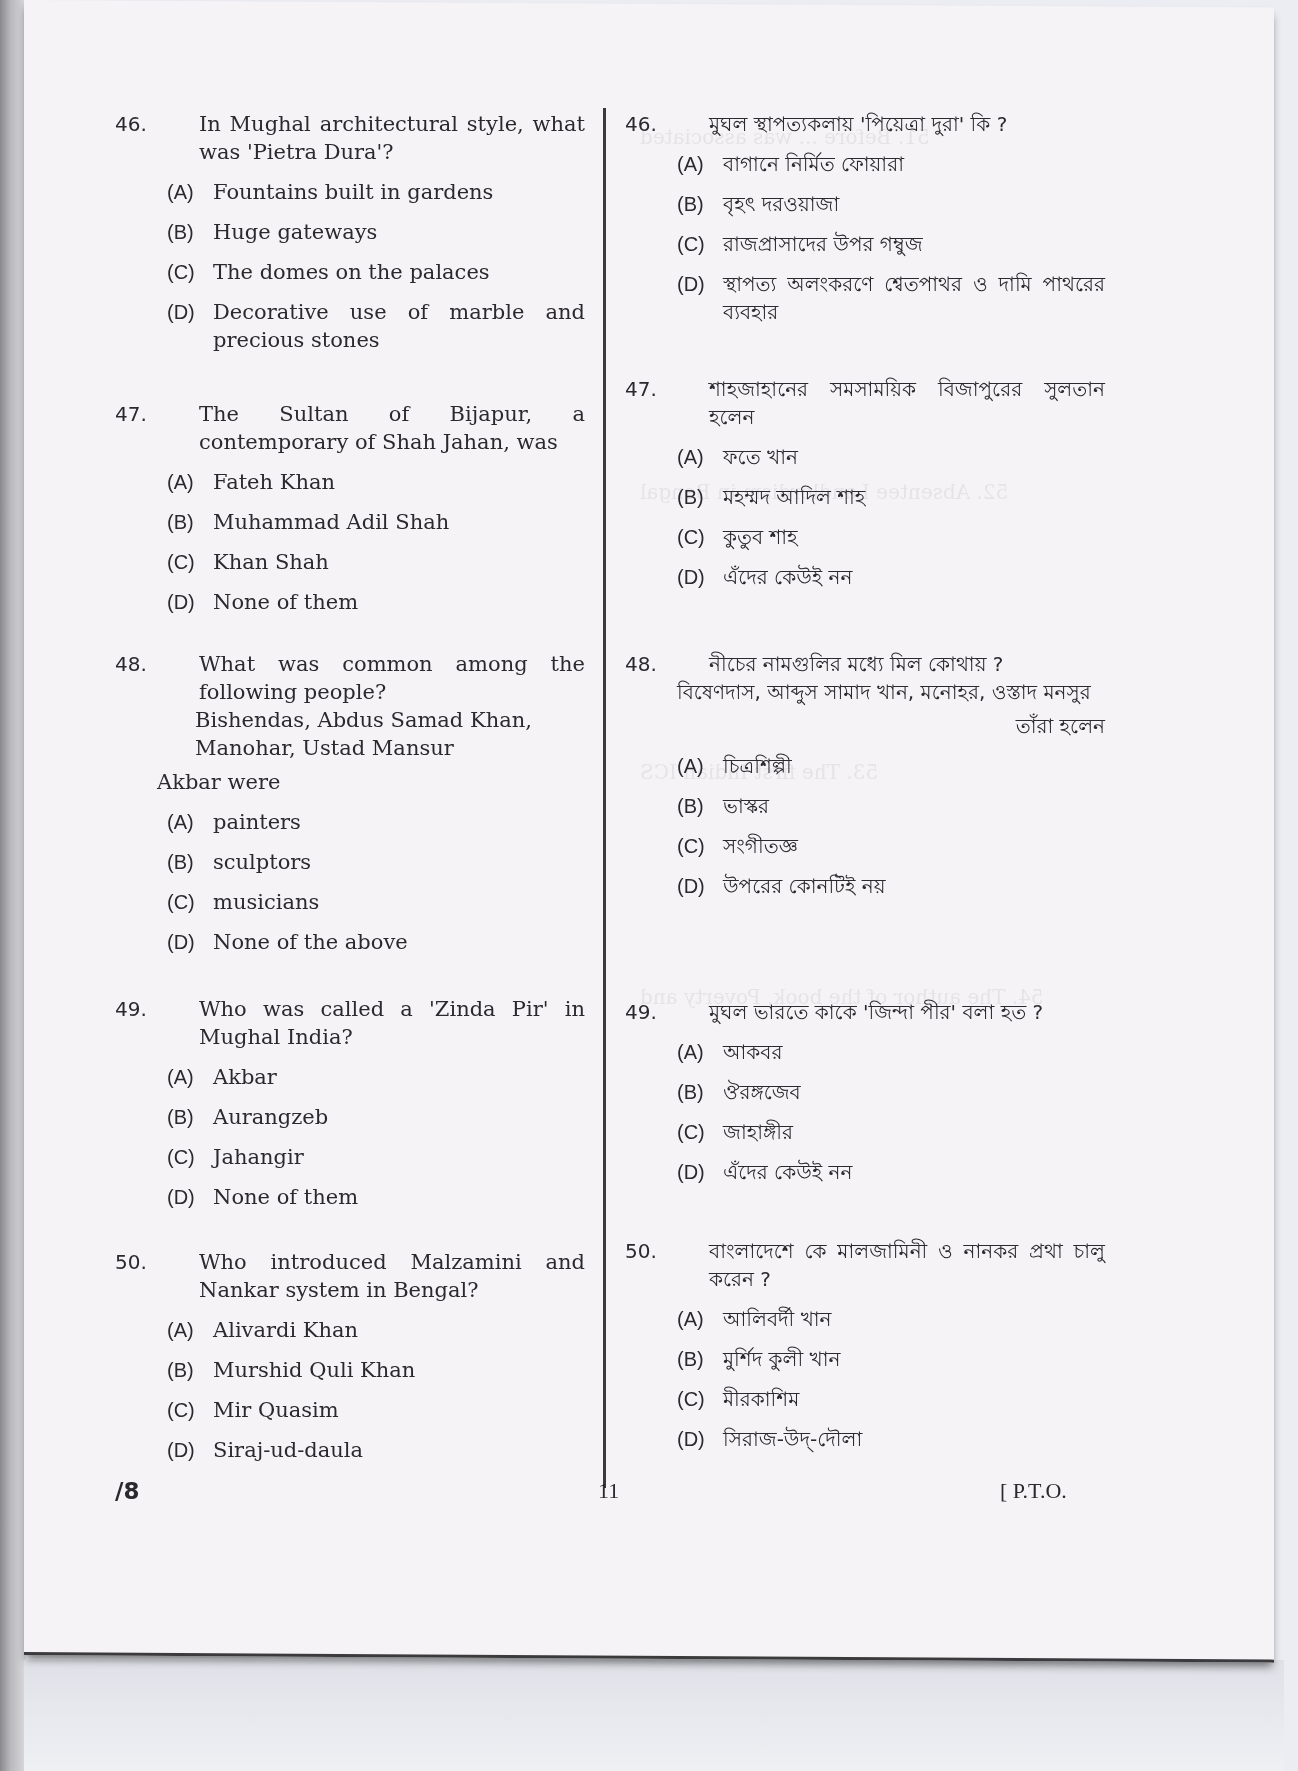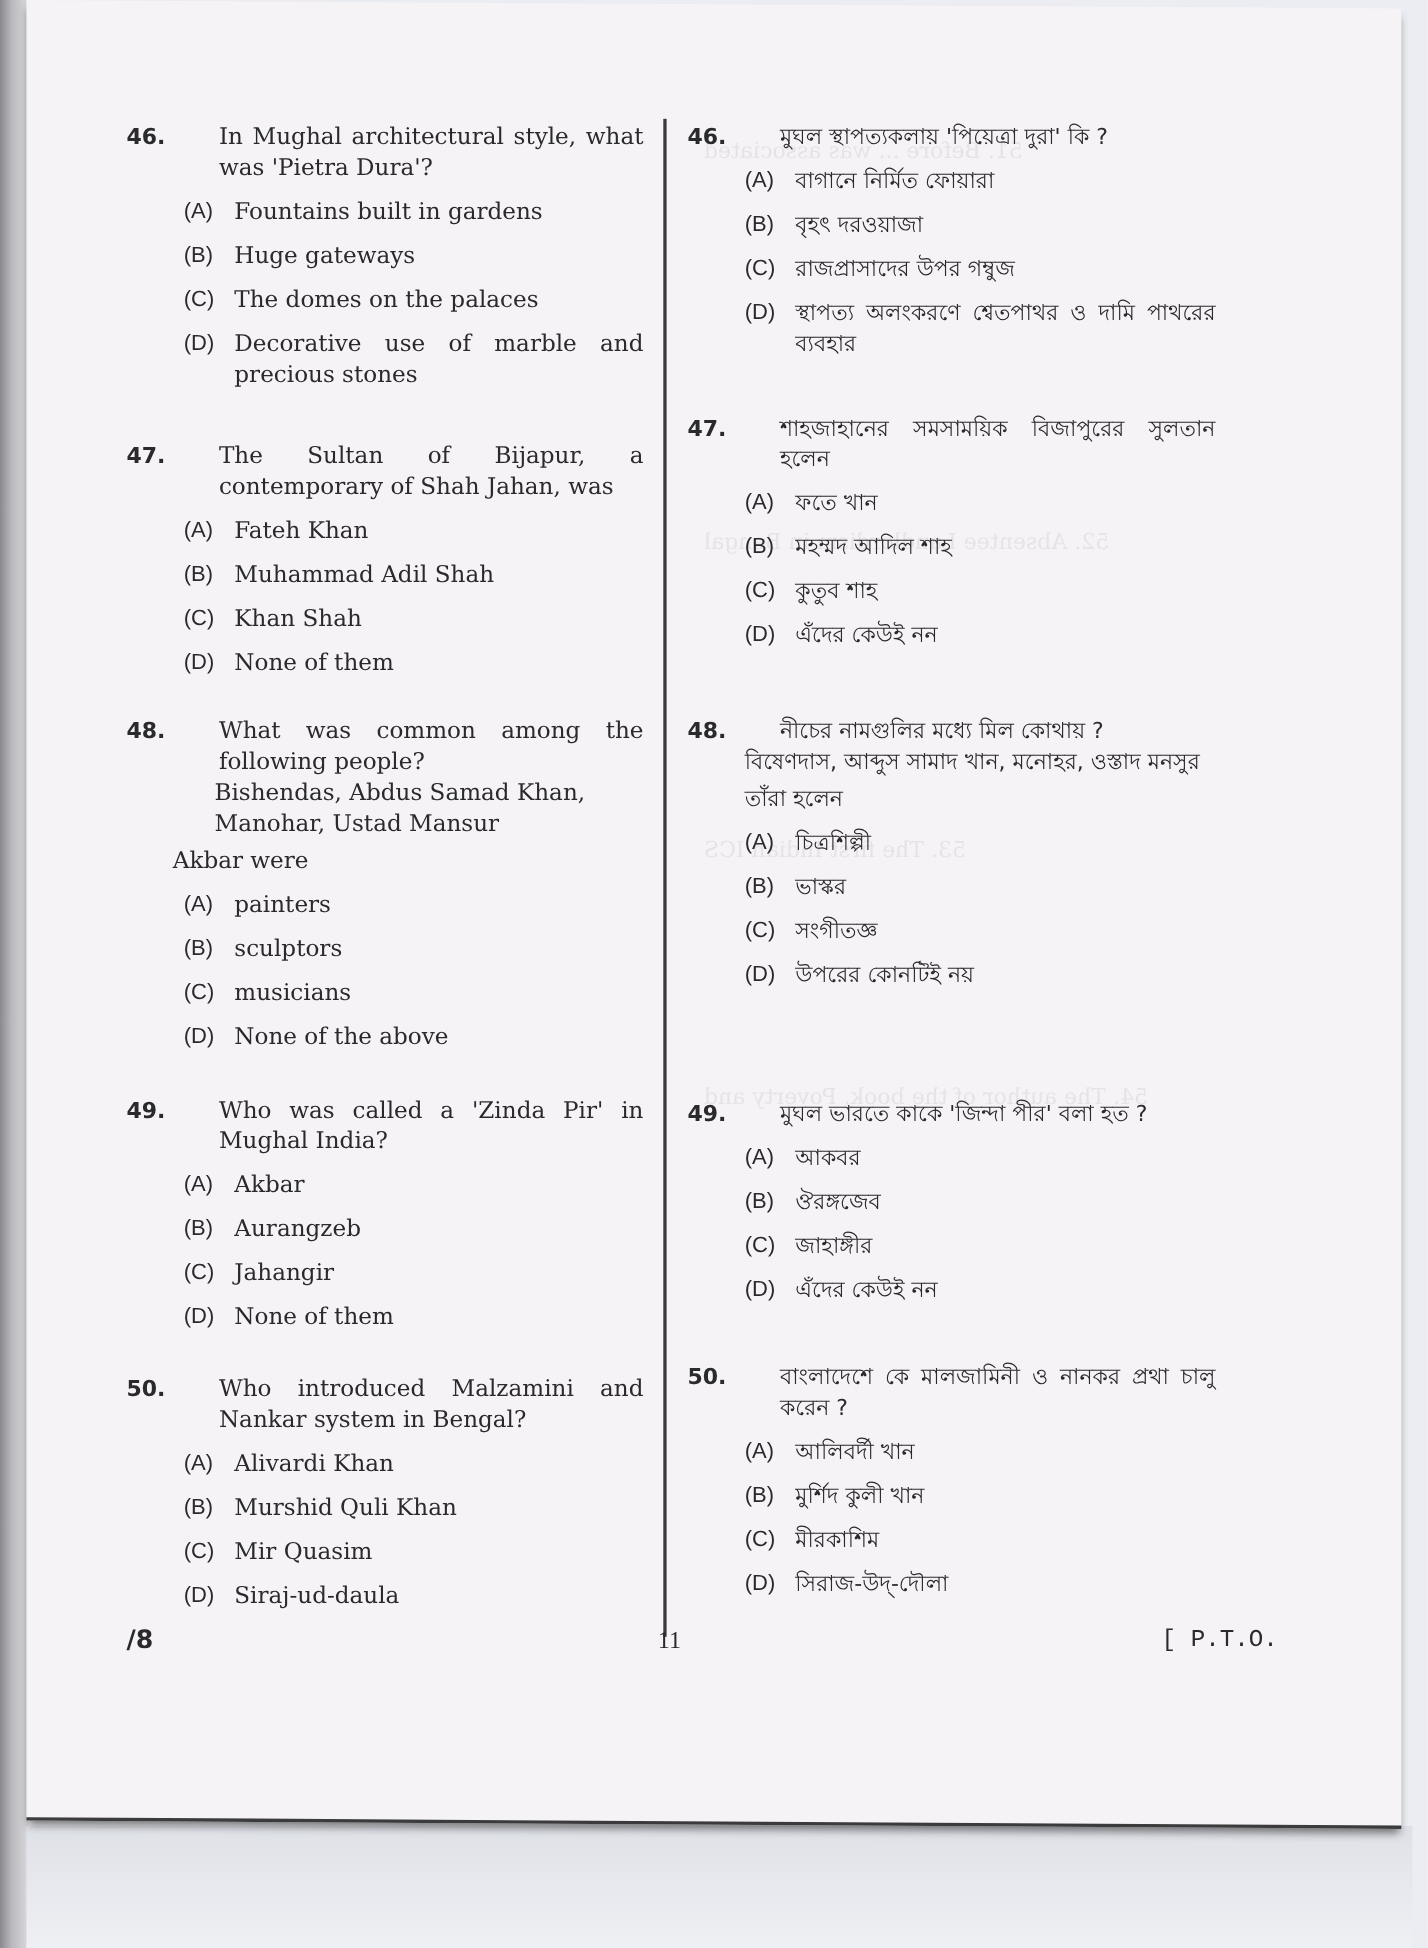--- a/index.html
+++ b/index.html
@@ -6,32 +6,32 @@
   body{width:1298px;height:1771px;position:relative;overflow:hidden;background:#ecedf2;font-family:"DejaVu Serif","Liberation Serif",serif;color:#2a2a2e;}
   .left-binding{position:absolute;left:0;top:0;width:26px;height:1771px;background:linear-gradient(90deg,#8a8a8e 0,#b9b9bd 40%,#dadadd 100%);}
   .sheet{position:absolute;left:24px;top:0;width:1250px;height:1652px;background:#f6f3f6;box-shadow:0 6px 8px -2px rgba(40,40,40,.6);border-bottom:3px solid #3b3b3d;transform:skewY(.35deg);transform-origin:left bottom;}
   .below{position:absolute;left:24px;top:1660px;width:1260px;height:111px;background:linear-gradient(180deg,#dfe1e8,#eef0f4);}
   .col{position:absolute;top:110px;}
   .col-en{left:115px;width:470px;}
   .col-bn{left:625px;width:480px;}
   .divider{position:absolute;left:603px;top:108px;width:3px;height:1380px;background:#3a3a3c;}
   .q{position:absolute;left:0;width:100%;}
   .qhead{display:flex;font-size:21px;line-height:28px;}
-  .qnum{width:52px;flex:0 0 52px;font-family:"DejaVu Sans","Liberation Sans",sans-serif;font-weight:bold;font-size:20px;}
+  .qnum{width:52px;flex:0 0 52px;font-family:"DejaVu Sans","Liberation Sans",sans-serif;font-weight:normal;font-size:20px;}
   .qtext{flex:1;text-align:justify;margin-left:32px;}
   .extra{margin-left:80px;font-size:21px;line-height:28px;}
   .they{margin-left:42px;font-size:21px;line-height:28px;margin-top:6px;}
   .opt{display:flex;font-size:21px;line-height:28px;margin-left:52px;margin-top:12px;}
   .opt .lab{width:46px;flex:0 0 46px;font-family:"Liberation Sans",sans-serif;font-size:20px;}
   .opt .txt{flex:1;text-align:justify;}
   .col-bn .qtext,.col-bn .opt .txt,.col-bn .extra,.col-bn .they{font-family:"DejaVu Sans","Liberation Sans",sans-serif;font-size:20px;}
   .footer{position:absolute;top:1478px;font-size:22px;}
   .f-left{left:115px;font-family:"DejaVu Sans","Liberation Sans",sans-serif;font-weight:bold;font-size:23px;}
   .f-center{left:598px;font-family:"Liberation Serif",serif;}
-  .f-right{left:1056px;font-family:Liberation Mono, monospace;}
+  .f-right{left:1000px;font-family:Liberation Serif, serif;}
   .ghost{position:absolute;color:rgba(120,120,130,.13);font-size:20px;transform:scaleX(-1);white-space:nowrap;}
 </style>
 </head>
 <body>
 
 <div class="left-binding"></div>
 <div class="below"></div>
 <div class="sheet"></div>
 
 <div class="ghost" style="left:640px;top:125px;">51. Before ... was associated</div>
@@ -208,21 +208,21 @@
         <span class="txt">এঁদের কেউই নন</span>
       </div>
   </div>
 
   <div class="q" style="top:540px;">
     <div class="qhead">
       <span class="qnum">48.</span>
       <span class="qtext">নীচের নামগুলির মধ্যে মিল কোথায় ?</span>
     </div>
     <div class="extra" style="margin-left:52px;">বিষেণদাস, আব্দুস সামাদ খান, মনোহর, ওস্তাদ মনসুর</div>
-    <div class="they" style="margin-left:52px;">তাঁরা হলেন</div>
+    <div class="they" style="margin-left:52px;text-align:right;">তাঁরা হলেন</div>
     <div class="opt">
         <span class="lab">(A)</span>
         <span class="txt">চিত্রশিল্পী</span>
       </div>
     <div class="opt">
         <span class="lab">(B)</span>
         <span class="txt">ভাস্কর</span>
       </div>
     <div class="opt">
         <span class="lab">(C)</span>

